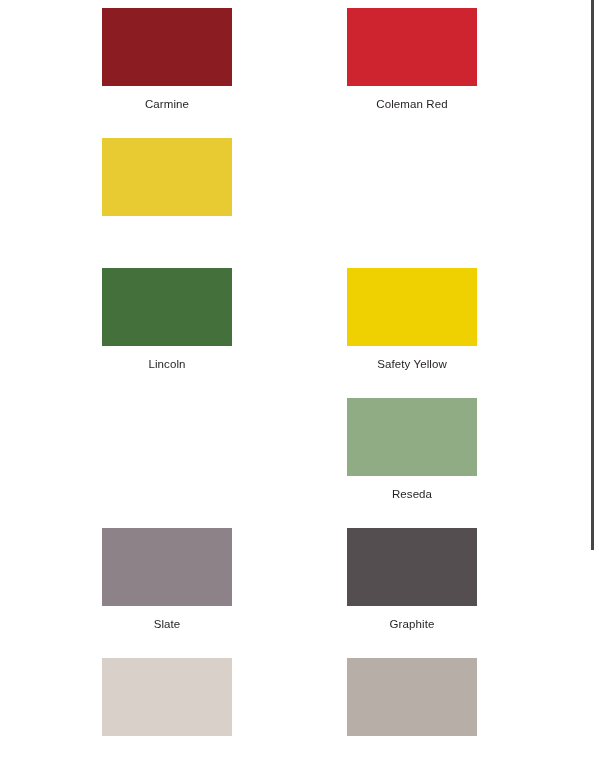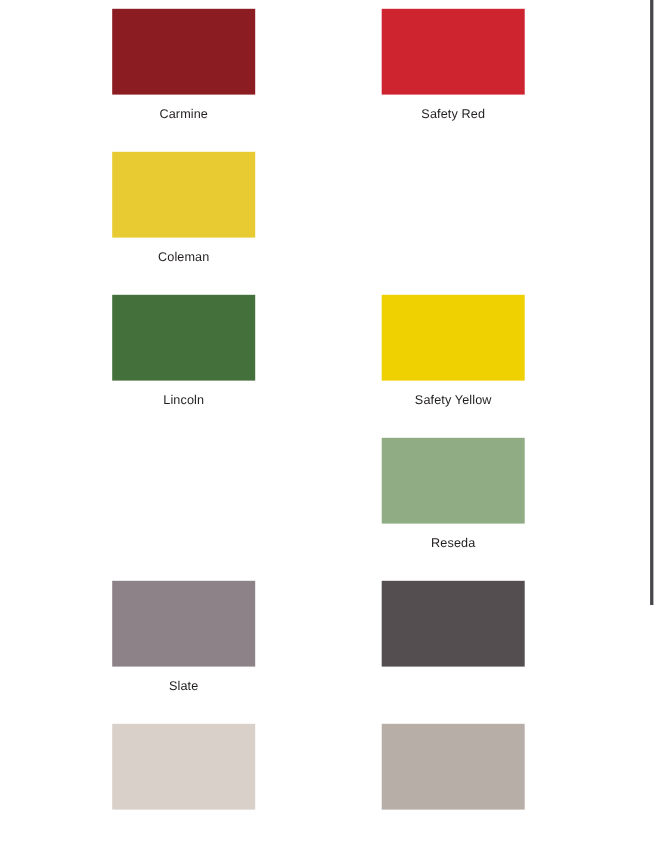--- a/index.html
+++ b/index.html
@@ -69,26 +69,25 @@
 
   <div class="swatch-grid">
 
     <div class="cell col-left">
       <span class="chip" style="background-color: rgb(139, 28, 34);"></span>
       <span class="caption">Carmine</span>
     </div>
     <div class="gutter-spacer"></div>
     <div class="cell col-right">
       <span class="chip" style="background-color: rgb(205, 36, 48);"></span>
-      <span class="caption">Safety Red</span>
+      <span class="caption">Coleman Red</span>
     </div>
 
     <div class="cell col-left">
       <span class="chip" style="background-color: rgb(232, 203, 51);"></span>
-      <span class="caption">Coleman</span>
     </div>
     <div class="gutter-spacer"></div>
     <div class="cell col-left">
       <span class="chip" style="background-color: rgb(68, 112, 60);"></span>
       <span class="caption">Lincoln</span>
     </div>
 
     <div class="cell col-right">
       <span class="chip" style="background-color: rgb(239, 208, 0);"></span>
       <span class="caption">Safety Yellow</span>
@@ -99,20 +98,21 @@
       <span class="caption">Reseda</span>
     </div>
 
     <div class="cell col-left">
       <span class="chip" style="background-color: rgb(142, 130, 137);"></span>
       <span class="caption">Slate</span>
     </div>
     <div class="gutter-spacer"></div>
     <div class="cell col-right">
       <span class="chip" style="background-color: rgb(84, 78, 81);"></span>
+      <span class="caption">Graphite</span>
     </div>
 
     <div class="cell col-left">
       <span class="chip" style="background-color: rgb(217, 208, 202);"></span>
     </div>
     <div class="gutter-spacer"></div>
     <div class="cell col-right">
       <span class="chip" style="background-color: rgb(184, 174, 168);"></span>
     </div>
 

